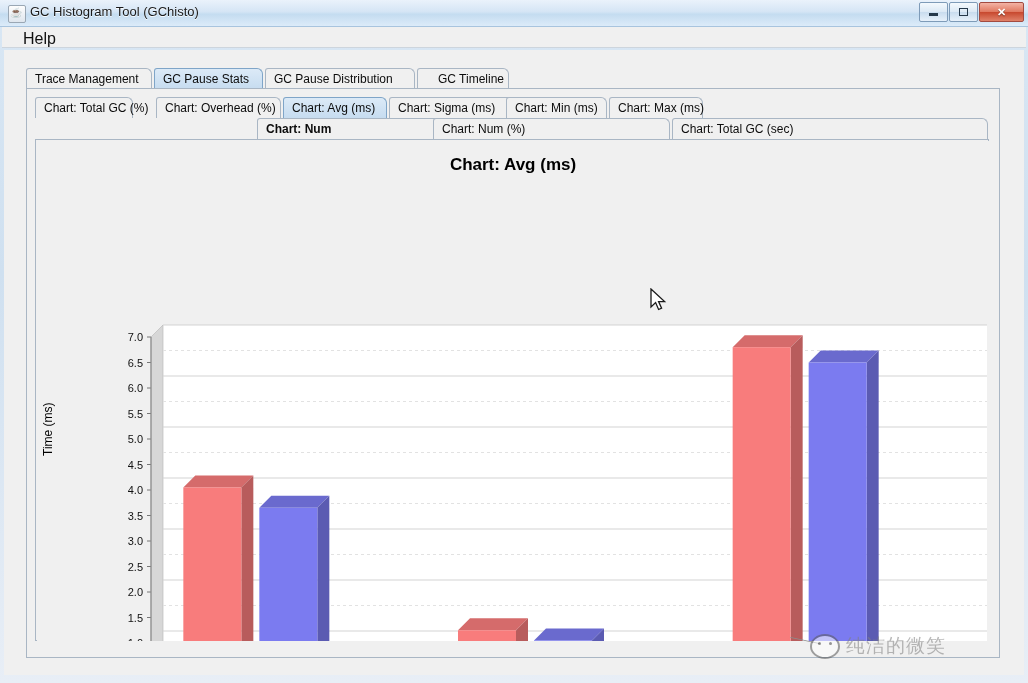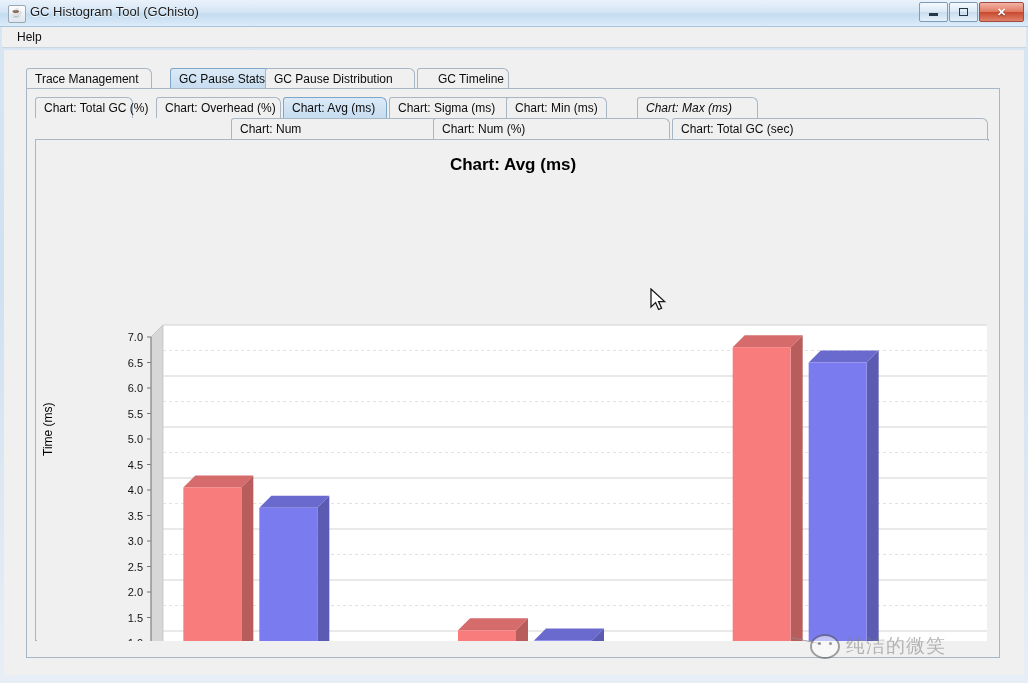--- a/index.html
+++ b/index.html
@@ -54,22 +54,22 @@
   .winbtn.close .g { color:#ffffff; font-weight:bold; text-shadow:0 1px 1px rgba(0,0,0,.45); }
   .min-glyph { display:block; width:9px; height:3px; background:#25384a; margin-top:5px; }
   .max-glyph { display:block; width:9px; height:8px; border:1.5px solid #25384a; box-sizing:border-box; }
 
   
   #menubar {
     position: absolute; left: 2px; top: 27px; width: 1024px; height: 20px;
     background: #f0f0f0; border-bottom: 1px solid #cdd5dd;
   }
   #menubar .mi {
-    position: absolute; left: 10px; top: 2px;
-    font-size: 12px; color: #101010; padding: 1px 5px;
+    position: absolute; left: 16px; top: 2px;
+    font-size: 16px; color: #101010; padding: 1px 5px;
   }
 
   
   #content {
     position: absolute; left: 4px; top: 50px;
     width: 1020px; height: 625px;
     background: #f0f0f0;
   }
 
   
@@ -203,21 +203,21 @@
   <div id="menubar">
     <div class="mi">Help</div>
   </div>
 
   <div id="content">
 
     <div class="tabrow" id="maintabs" style="width: 485px;">
         <div class="tab" style="left: 0px; width: 126px;">
           <span>Trace Management</span>
         </div>
-        <div class="tab selected" style="left: 144px; width: 109px;">
+        <div class="tab selected" style="left: 128px; width: 109px;">
           <span>GC Pause Stats</span>
         </div>
         <div class="tab" style="left: 239px; width: 150px;">
           <span>GC Pause Distribution</span>
         </div>
         <div class="tab" style="left: 391px; width: 92px; padding-left: 20px;">
           <span>GC Timeline</span>
         </div>
       </div>
     <div class="tabline" id="maintabline" style="left: 22px; top: 38px; width: 974px;"></div>
@@ -233,30 +233,30 @@
           </div>
           <div class="tab selected" style="left: 248px; width: 104px;">
             <span>Chart: Avg (ms)</span>
           </div>
           <div class="tab" style="left: 354px; width: 137px;">
             <span>Chart: Sigma (ms)</span>
           </div>
           <div class="tab" style="left: 471px; width: 101px;">
             <span>Chart: Min (ms)</span>
           </div>
-          <div class="tab" style="left: 602px; width: 121px; font-style: italic;">
+          <div class="tab" style="left: 574px; width: 94px;">
             <span>Chart: Max (ms)</span>
           </div>
         </div>
 
       <div class="tabrow" id="subtabs2" style="width: 955px;">
           <div class="tab" style="left: 0px; width: 202px; margin-top: 48px;">
             <span>All GC Stats</span>
           </div>
-          <div class="tab" style="left: 196px; width: 232px;">
+          <div class="tab" style="left: 222px; width: 232px; font-weight: bold;">
             <span>Chart: Num</span>
           </div>
           <div class="tab" style="left: 398px; width: 237px;">
             <span>Chart: Num (%)</span>
           </div>
           <div class="tab" style="left: 637px; width: 316px;">
             <span>Chart: Total GC (sec)</span>
           </div>
         </div>
 

